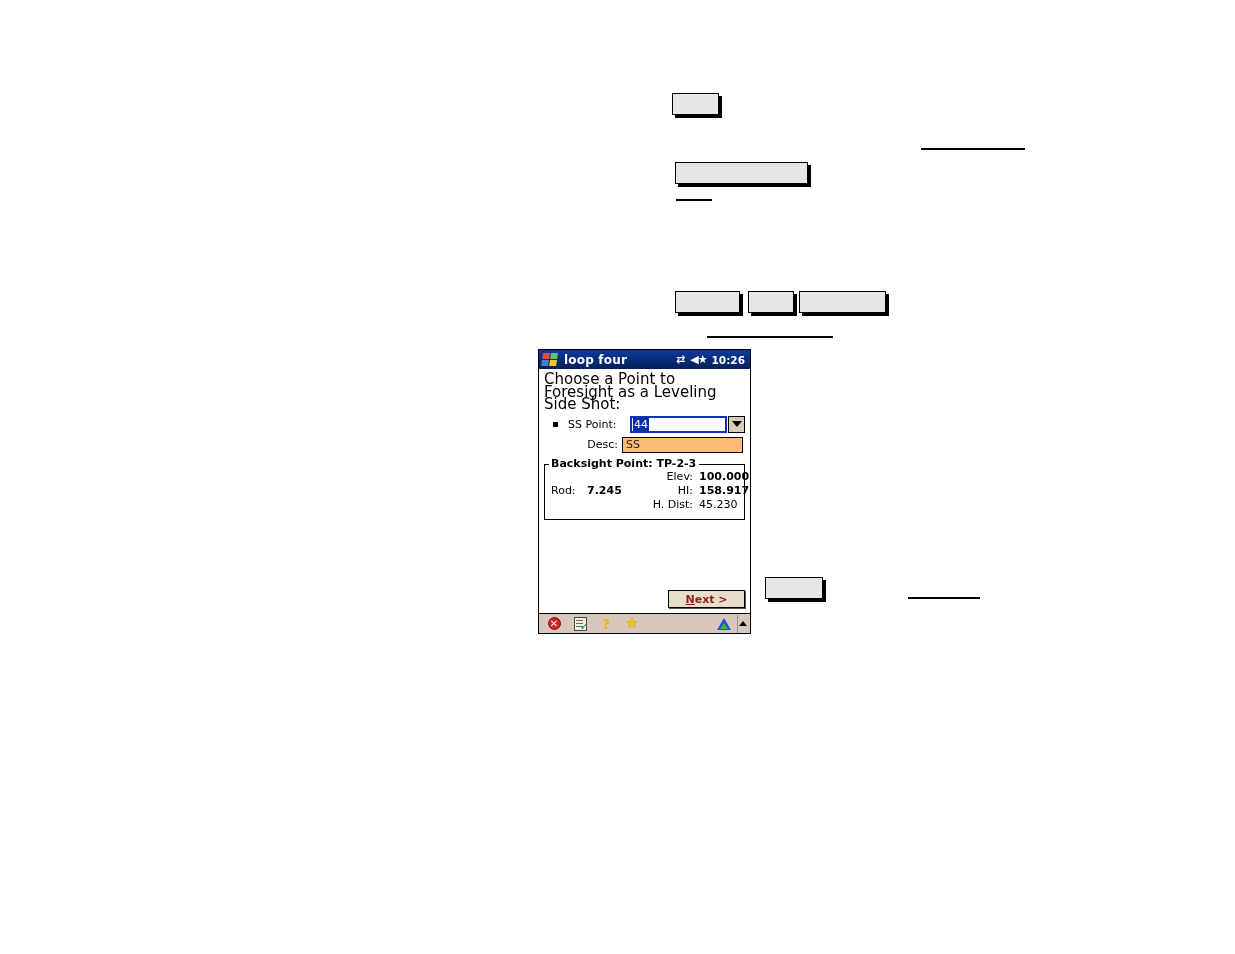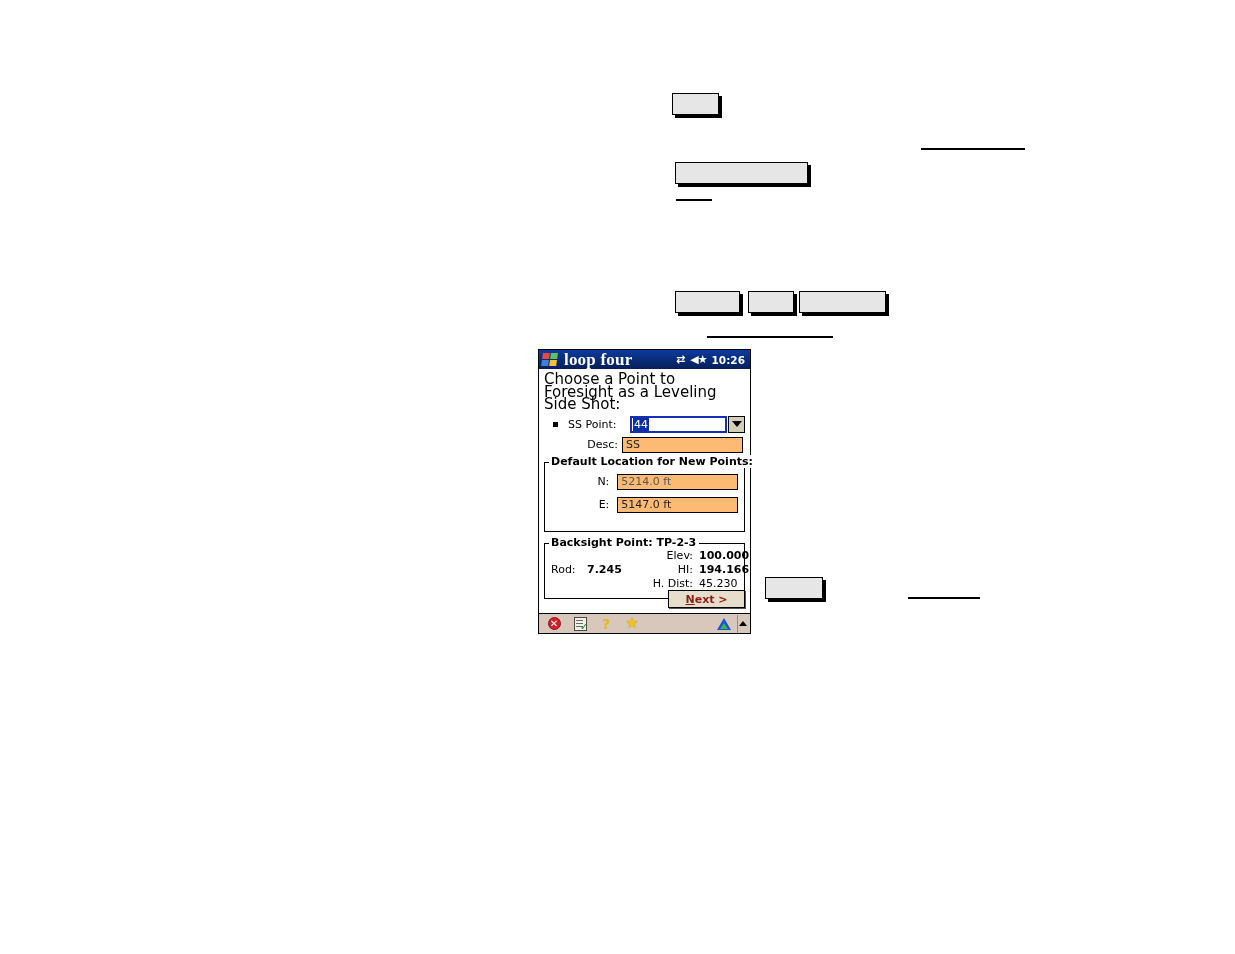--- a/index.html
+++ b/index.html
@@ -67,25 +67,24 @@
     display: block;
     width: 7px; height: 6px;
   }
   .start-flag i:nth-child(1){ left:0; top:0; background:#e84a3a; }
   .start-flag i:nth-child(2){ left:8px; top:0; background:#5ec45e; }
   .start-flag i:nth-child(3){ left:0; top:7px; background:#3f7fd6; }
   .start-flag i:nth-child(4){ left:8px; top:7px; background:#f2c230; }
 
   .pda-title-text {
     color: #ffffff;
-    font-size: 17px;
+    font-size: 12px;
     font-weight: bold;
     letter-spacing: .2px;
     white-space: nowrap;
-    font-family: Liberation Serif, serif;
   }
   .pda-title-right {
     margin-left: auto;
     display: flex;
     align-items: center;
     gap: 5px;
     color: #ffffff;
     font-size: 10.5px;
     font-weight: bold;
     padding-right: 2px;
@@ -381,47 +380,34 @@
           <span class="caret"></span>
         </span>
       </span>
     </div>
 
     <div class="row-desc">
       <span class="lbl lbl-desc">Desc:</span>
       <span class="txtbox txt-desc">SS</span>
     </div>
 
-    <div class="fs fs-default">
-      <span class="legend">Default Location for New Points:</span>
-
-      <div class="row-ne">
-        <span class="lbl lbl-ne">N:</span>
-        <span class="txtbox txt-ne dim">5214.0 ft</span>
-      </div>
-
-      <div class="row-ne">
-        <span class="lbl lbl-ne">E:</span>
-        <span class="txtbox txt-ne">5147.0 ft</span>
-      </div>
-    </div>
 
     <div class="fs fs-back">
       <span class="legend">Backsight Point: TP-2-3</span>
 
       <div class="bs-grid">
         <span></span>
         <span></span>
         <span class="bs-lbl">Elev:</span>
         <span class="bs-val b">100.000</span>
 
         <span class="bs-lbl left">Rod:</span>
         <span class="bs-val b">7.245</span>
         <span class="bs-lbl">HI:</span>
-        <span class="bs-val b">194.166</span>
+        <span class="bs-val b">158.917</span>
 
         <span></span>
         <span></span>
         <span class="bs-lbl">H. Dist:</span>
         <span class="bs-val">45.230</span>
       </div>
     </div>
 
     <div class="btn-next">
       <u>N</u>

